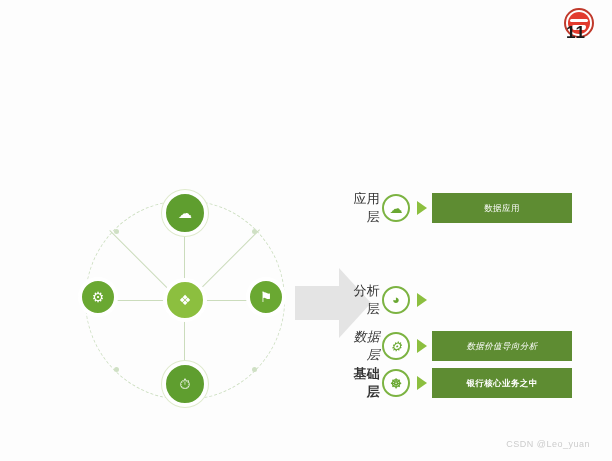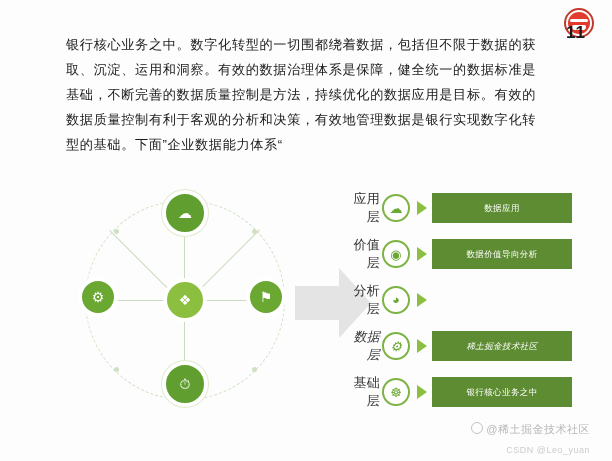--- a/index.html
+++ b/index.html
@@ -256,21 +256,21 @@
     position: absolute;
     right: 22px;
     bottom: 24px;
     font-size: 11px;
     color: #b9b9b9;
     letter-spacing: 0.5px;
   }
   .watermark-sub {
     position: absolute;
     right: 22px;
-    bottom: 6px;
+    bottom: 12px;
     font-size: 9px;
     color: #cccccc;
     letter-spacing: 0.5px;
   }
   .wm-icon {
     display: inline-block;
     width: 10px;
     height: 10px;
     border-radius: 50%;
     border: 1px solid #c3c3c3;
@@ -283,21 +283,20 @@
 <body>
 
 <div class="page">
 
   <div class="logo-badge">
     <div class="inner"></div>
   </div>
 
   <div class="page-number">11</div>
 
-  <div class="body-text">银行核心业务之中。数字化转型的一切围都绕着数据，包括但不限于数据的获取、沉淀、运用和洞察。有效的数据治理体系是保障，健全统一的数据标准是基础，不断完善的数据质量控制是方法，持续优化的数据应用是目标。有效的数据质量控制有利于客观的分析和决策，有效地管理数据是银行实现数字化转型的基础。下面”企业数据能力体系“</div>
 
   <div class="figure">
 
     <div class="network">
       <div class="net-ring"></div>
 
       <div class="line" style="left:115px; top:30px; width:85px; transform: rotate(90deg);"></div>
       <div class="line" style="left:30px; top:115px; width:165px;"></div>
       <div class="line" style="left:115px; top:115px; width:85px; transform: rotate(90deg);"></div>
       <div class="line" style="left:40px; top:45px; width:105px; transform: rotate(45deg);"></div>
@@ -322,48 +321,39 @@
 
     <div class="stack">
 
       <div class="stack-row" style="top:0px;">
         <div class="stack-label">应用层</div>
         <div class="stack-icon">☁</div>
         <div class="stack-arrow"></div>
         <div class="stack-box">数据应用</div>
       </div>
 
-      <div class="stack-row" style="top:46px;">
-        <div class="stack-label">价值层</div>
-        <div class="stack-icon">◉</div>
-        <div class="stack-arrow"></div>
-        <div class="stack-box">数据价值导向分析</div>
-      </div>
 
       <div class="stack-row" style="top:92px;font-family:Liberation Serif, serif;">
         <div class="stack-label">分析层</div>
         <div class="stack-icon">◕</div>
         <div class="stack-arrow"></div>
       </div>
 
       <div class="stack-row" style="top:138px;font-style:italic;">
         <div class="stack-label">数据层</div>
         <div class="stack-icon">⚙</div>
         <div class="stack-arrow"></div>
-        <div class="stack-box">稀土掘金技术社区</div>
+        <div class="stack-box">数据价值导向分析</div>
       </div>
 
-      <div class="stack-row" style="top:184px;">
+      <div class="stack-row" style="top:175px;font-weight:bold;">
         <div class="stack-label">基础层</div>
         <div class="stack-icon">☸</div>
         <div class="stack-arrow"></div>
         <div class="stack-box">银行核心业务之中</div>
       </div>
 
     </div>
   </div>
 
-  <div class="watermark-main">
-    <span class="wm-icon"></span><span>@稀土掘金技术社区</span>
-  </div>
   <div class="watermark-sub">CSDN @Leo_yuan</div>
 
 </div>
 
 </body></html>

